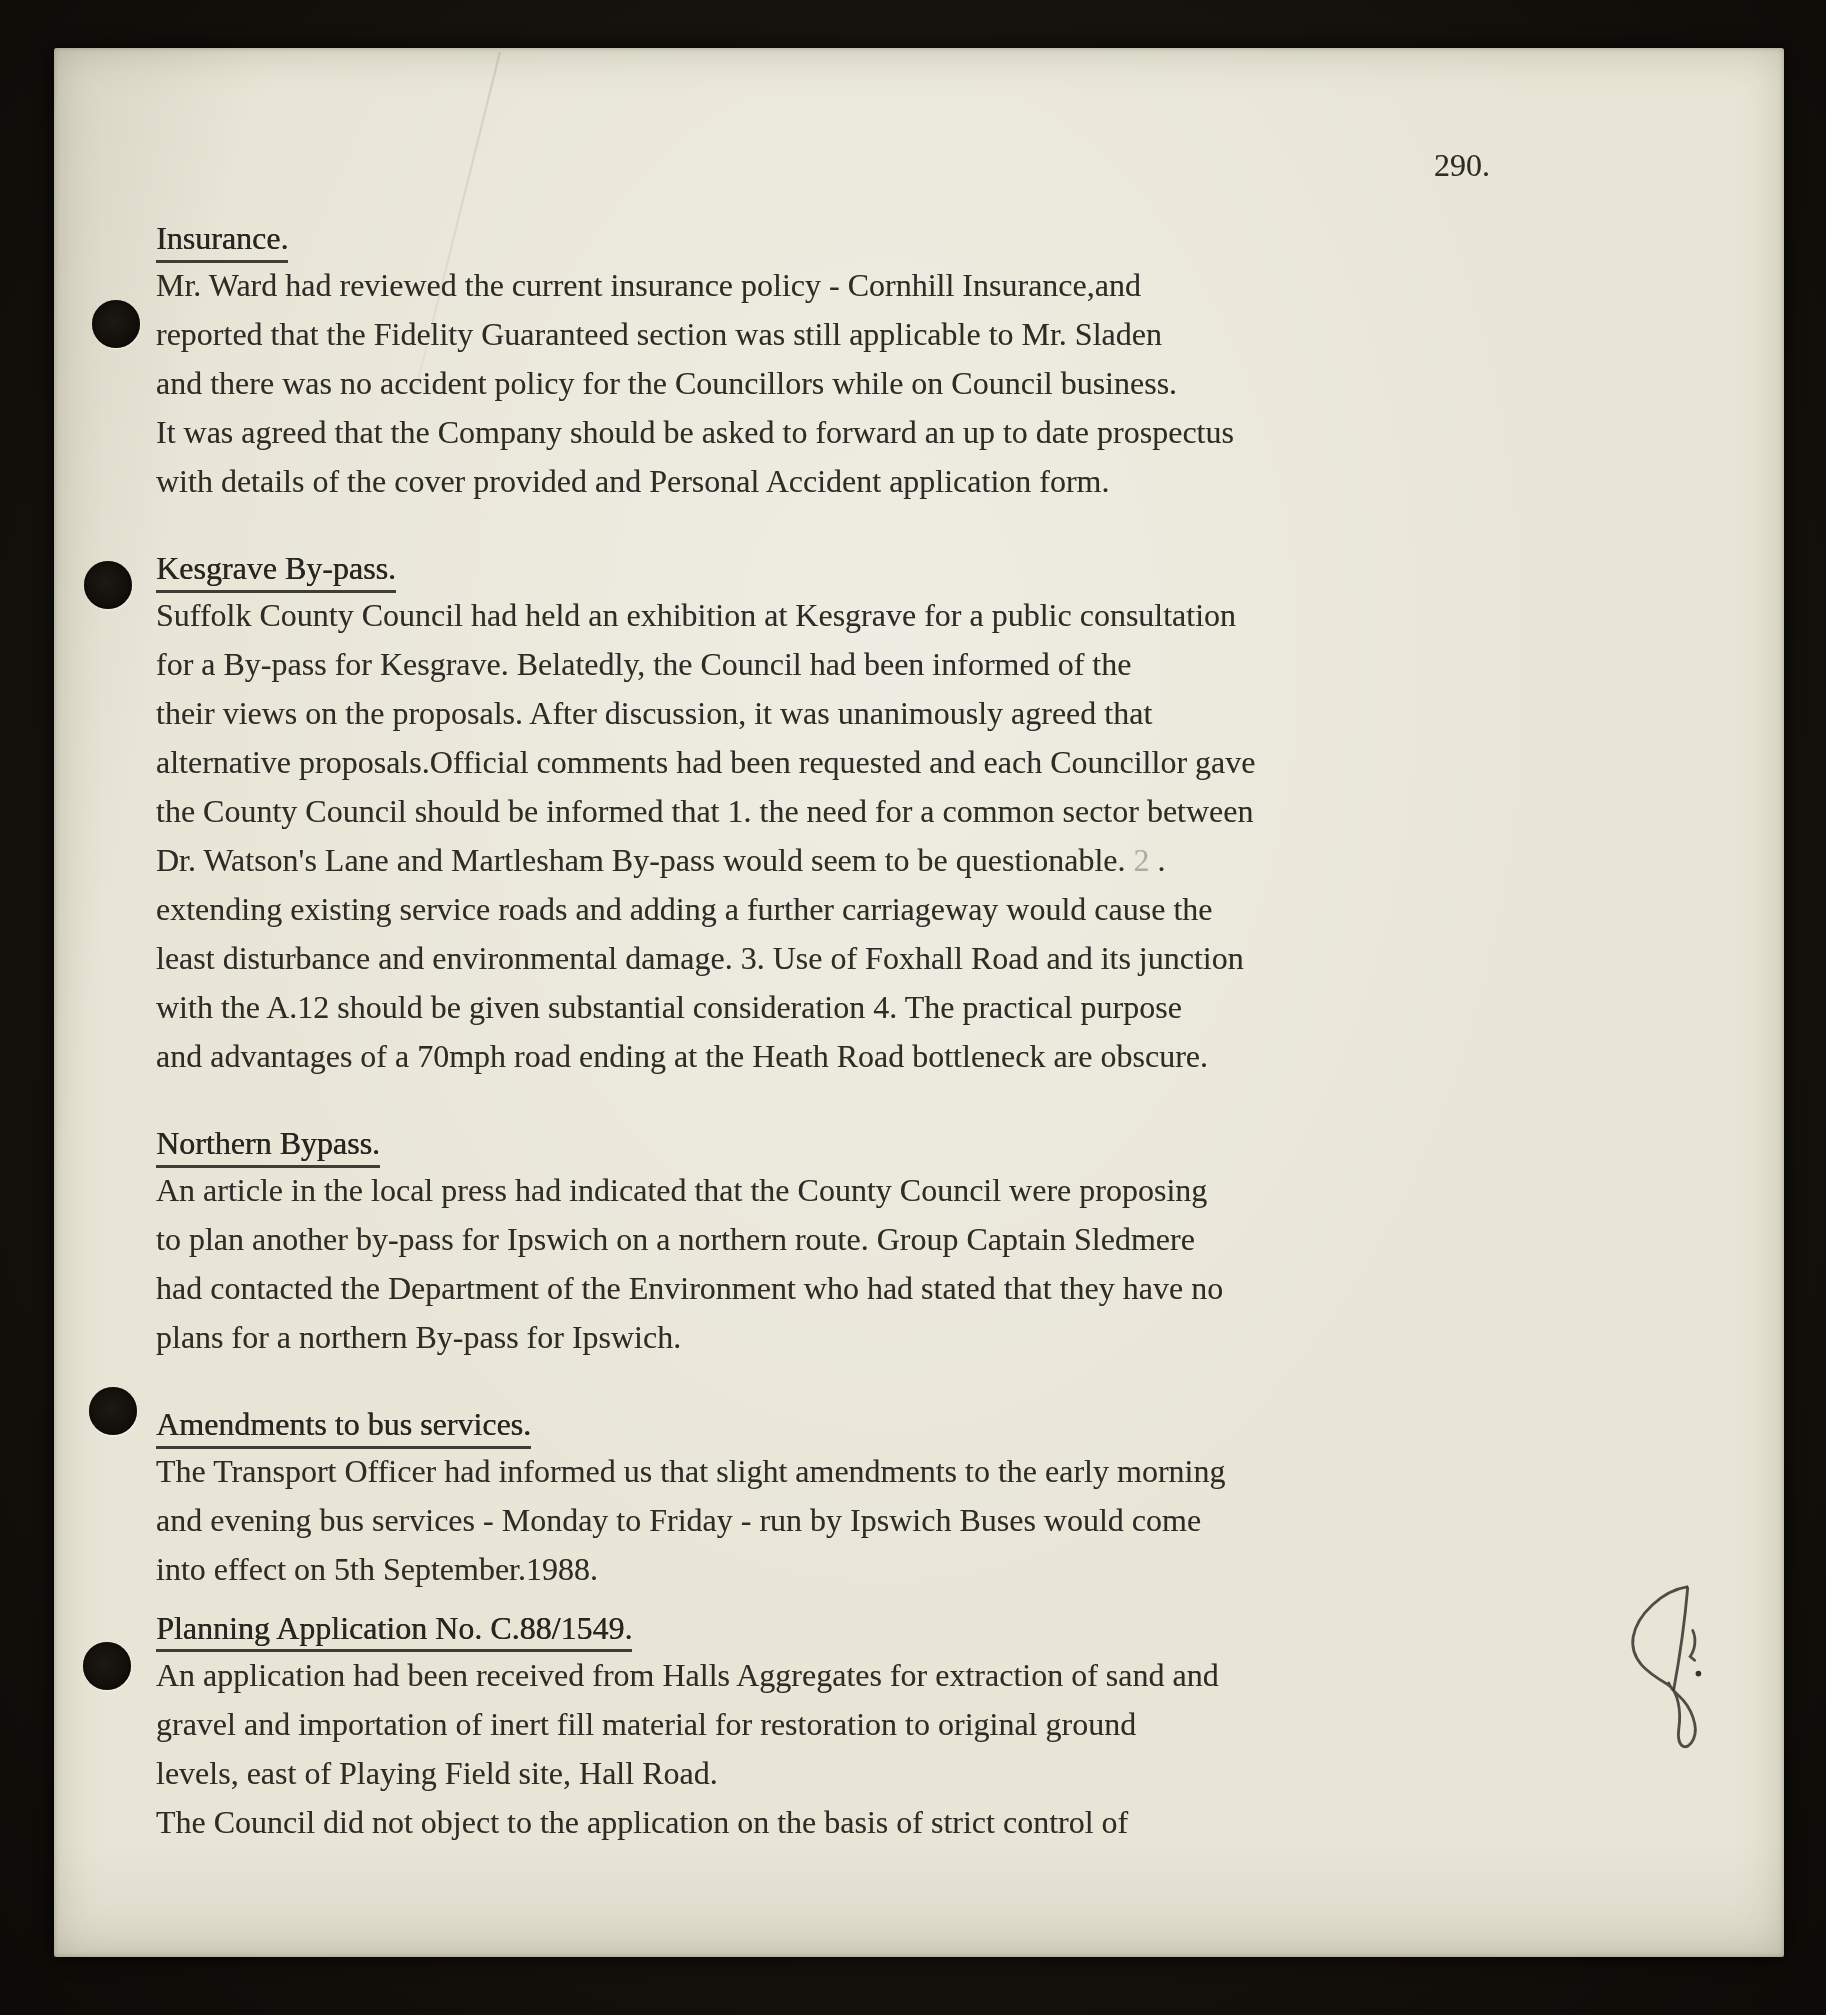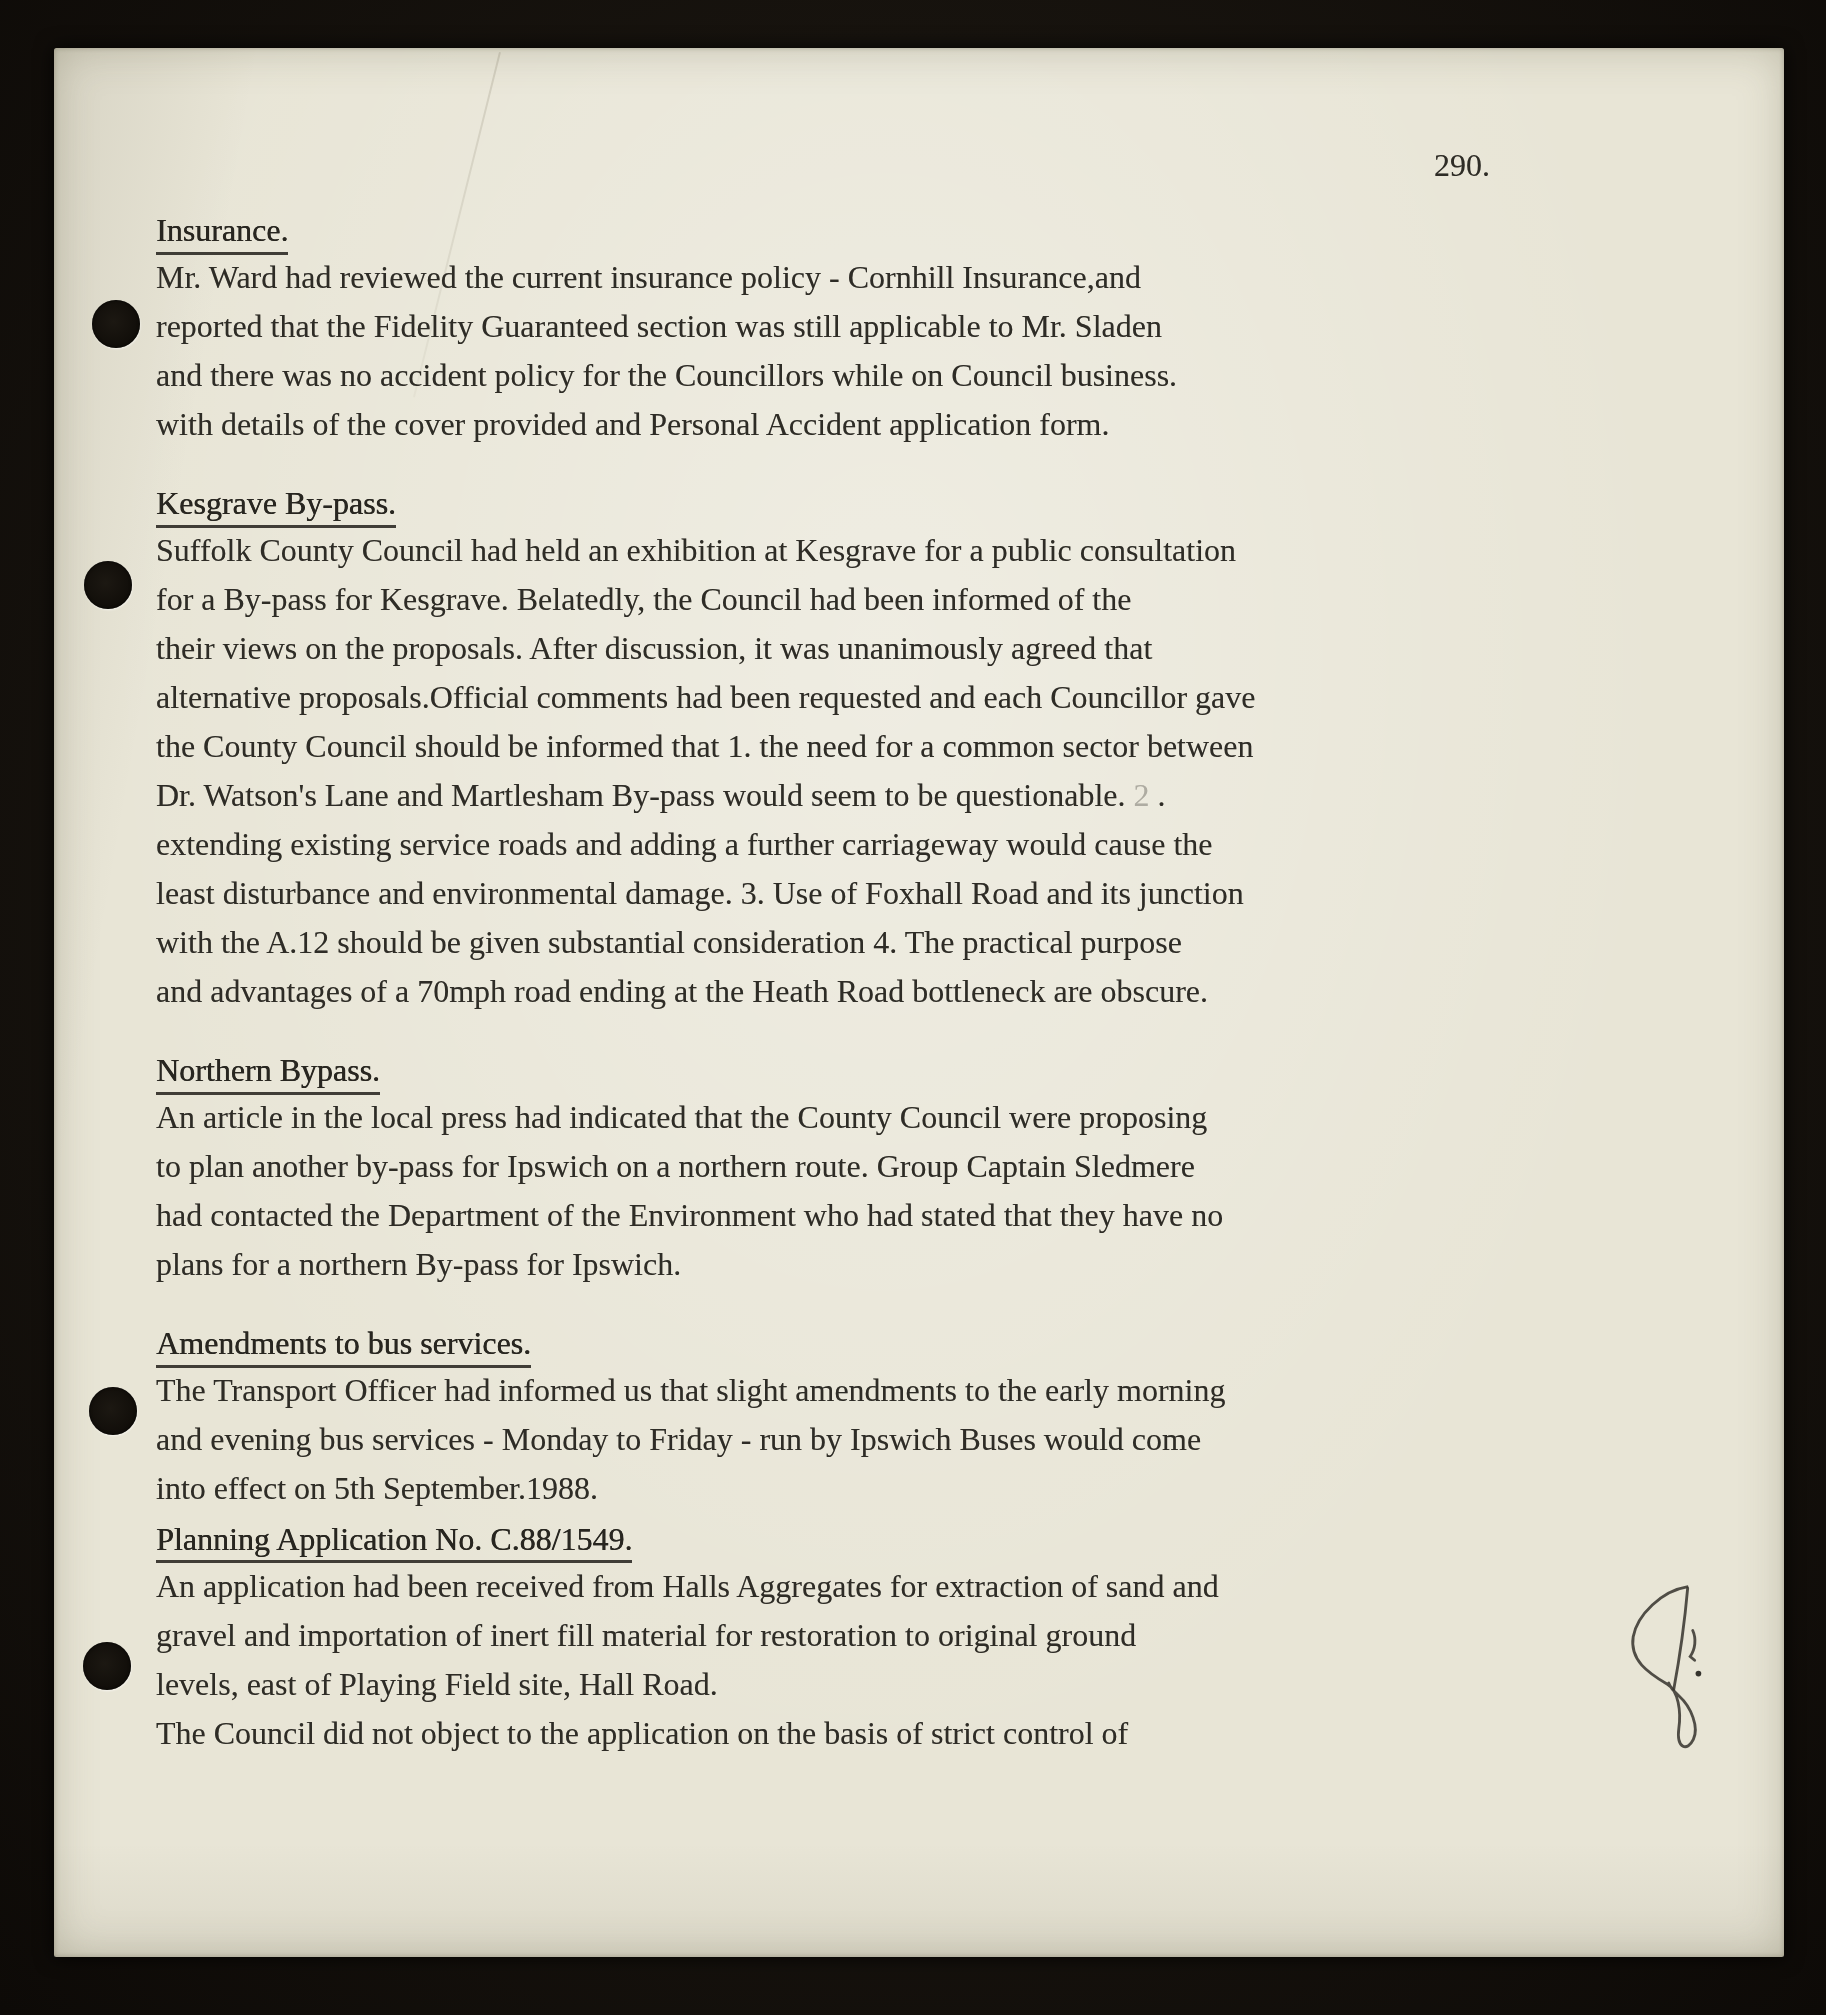--- a/index.html
+++ b/index.html
@@ -51,21 +51,21 @@
     width:1615px;
     color:#2e2c26;
     font-size:32px;
     text-shadow:0 0 0.6px rgba(46,44,38,0.35);
   }
   .line{
     height:49px;line-height:49px;
     white-space:pre;
   }
   .heading-line{
-    height:41px;line-height:36px;
+    height:41px;line-height:36px;margin-top:8px;
   }
   .heading{
     display:inline-block;
     color:#282620;
     text-shadow:0.4px 0 0 #282620;
     border-bottom:3.2px solid rgba(40,38,32,0.88);
     padding-bottom:3.8px;
   }
   .faint{opacity:0.32;}
   .hole{
@@ -89,20 +89,21 @@
   <div class="paper">
     <div class="crease"></div>
 
     <span class="pagenum">290.</span>
 
     <div class="text">
         <div class="line heading-line"><span class="heading">Insurance.</span></div>
         <div class="line">Mr. Ward had reviewed the current insurance policy - Cornhill Insurance,and</div>
         <div class="line">reported that the Fidelity Guaranteed section was still applicable to Mr. Sladen</div>
         <div class="line">and there was no accident policy for the Councillors while on Council business.</div>
+        <div class="line">It was agreed that the Company should be asked to forward an up to date prospectus</div>
         <div class="line">with details of the cover provided and Personal Accident application form.</div>
         <div style="height: 36px;"></div>
         <div class="line heading-line"><span class="heading">Kesgrave By-pass.</span></div>
         <div class="line">Suffolk County Council had held an exhibition at Kesgrave for a public consultation</div>
         <div class="line">for a By-pass for Kesgrave. Belatedly, the Council had been informed of the</div>
         <div class="line">their views on the proposals. After discussion, it was unanimously agreed that</div>
         <div class="line">alternative proposals.Official comments had been requested and each Councillor gave</div>
         <div class="line">the County Council should be informed that 1. the need for a common sector between</div>
         <div class="line">Dr. Watson's Lane and Martlesham By-pass would seem to be questionable.<span class="faint"> 2</span> .</div>
         <div class="line">extending existing service roads and adding a further carriageway would cause the</div>

